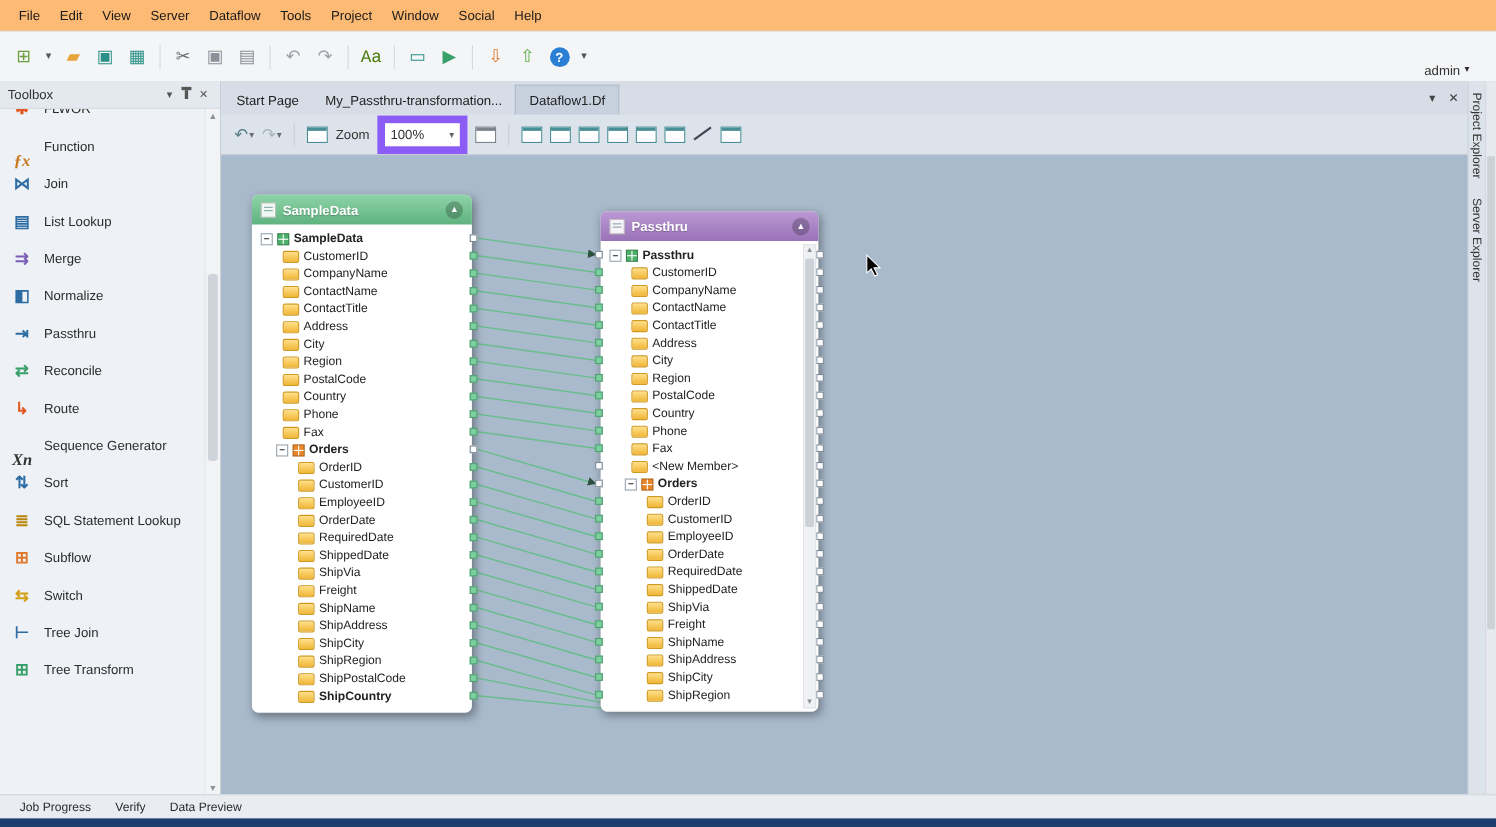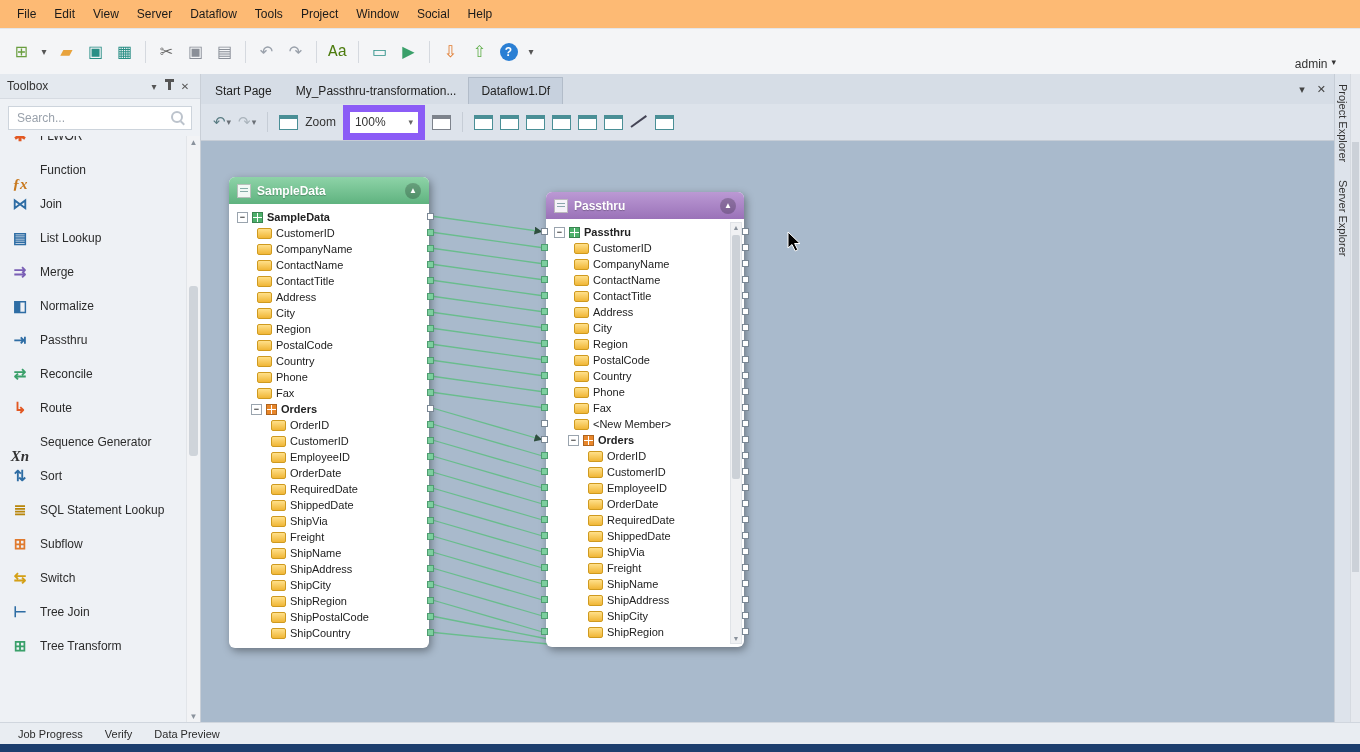--- a/index.html
+++ b/index.html
@@ -182,24 +182,20 @@
   </div>
 
   <div class="main">
 
     <div class="toolbox">
       <div class="toolbox-header">
         <span class="toolbox-title">Toolbox</span>
         <span class="hdr-btn">▾</span>
         <span class="pin"></span>
         <span class="hdr-btn">✕</span>
-      </div>
-      <div class="search-row">
-        <input class="search-input" type="text" placeholder="Search..." style="">
-        <span class="mag"></span>
       </div>
       <div class="toolbox-body">
         <div class="toolbox-list" id="toolbox-list">
             <div class="tb-item">
               <span class="tb-icon" style="color: rgb(226, 88, 34);">✱</span>
               <span class="tb-label">FLWOR</span>
             </div>
             <div class="tb-item">
               <span class="tb-icon ital" style="color: rgb(200, 121, 30);">ƒx</span>
               <span class="tb-label">Function</span>
@@ -478,21 +474,21 @@
               <div class="trow" style="padding-left: 42px;">
                 <span class="f-icon"></span>
                 <span>ShipRegion</span>
                 <span class="port out green"></span>
               </div>
               <div class="trow" style="padding-left: 42px;">
                 <span class="f-icon"></span>
                 <span>ShipPostalCode</span>
                 <span class="port out green"></span>
               </div>
-              <div class="trow" style="padding-left: 42px;">
+              <div class="trow" style="padding-left: 42px; font-weight: bold;">
                 <span class="f-icon"></span>
                 <span>ShipCountry</span>
                 <span class="port out green"></span>
               </div>
             </div>
           </div>
           <div class="node" style="left: 345px; top: 51px; width: 198px;">
             <div class="node-header" style="background: linear-gradient(rgb(187, 153, 212), rgb(154, 114, 184));">
               <span class="hdr-icon"></span>
               <span class="node-title">Passthru</span>

